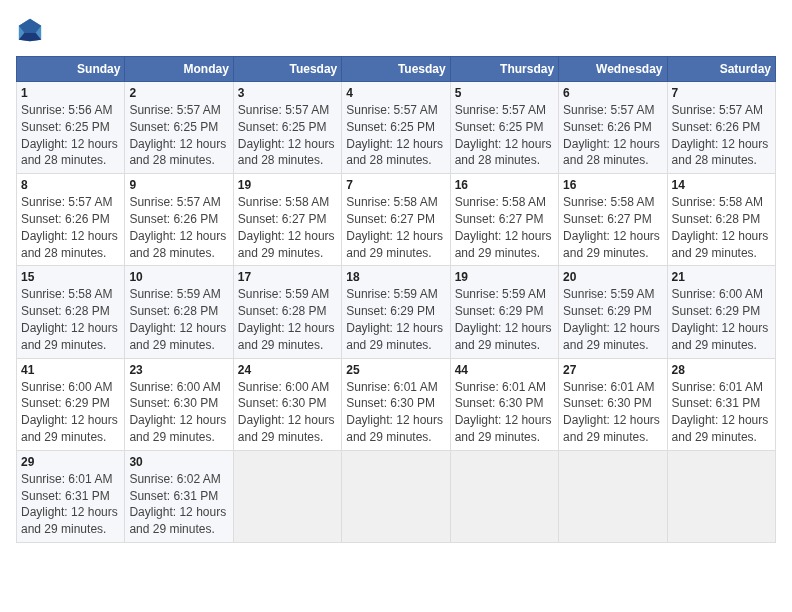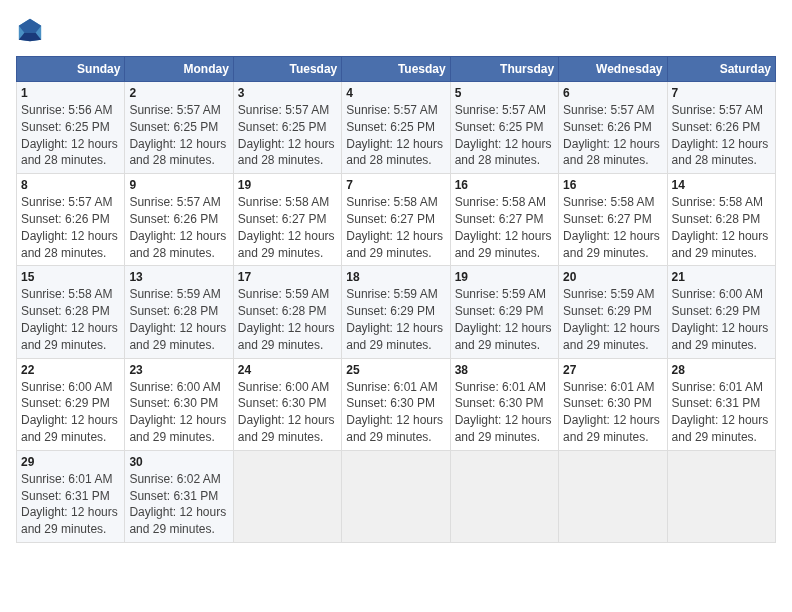--- a/index.html
+++ b/index.html
@@ -192,21 +192,21 @@
             <span class="day-number">14</span>
             <div class="day-info">Sunrise: 5:58 AM<br>Sunset: 6:28 PM<br>Daylight: 12 hours<br>and 29 minutes.</div>
           </td>
         </tr>
         <tr>
           <td>
             <span class="day-number">15</span>
             <div class="day-info">Sunrise: 5:58 AM<br>Sunset: 6:28 PM<br>Daylight: 12 hours<br>and 29 minutes.</div>
           </td>
           <td>
-            <span class="day-number">13</span>
+            <span class="day-number">10</span>
             <div class="day-info">Sunrise: 5:59 AM<br>Sunset: 6:28 PM<br>Daylight: 12 hours<br>and 29 minutes.</div>
           </td>
           <td>
             <span class="day-number">17</span>
             <div class="day-info">Sunrise: 5:59 AM<br>Sunset: 6:28 PM<br>Daylight: 12 hours<br>and 29 minutes.</div>
           </td>
           <td>
             <span class="day-number">18</span>
             <div class="day-info">Sunrise: 5:59 AM<br>Sunset: 6:29 PM<br>Daylight: 12 hours<br>and 29 minutes.</div>
           </td>
@@ -218,37 +218,37 @@
             <span class="day-number">20</span>
             <div class="day-info">Sunrise: 5:59 AM<br>Sunset: 6:29 PM<br>Daylight: 12 hours<br>and 29 minutes.</div>
           </td>
           <td>
             <span class="day-number">21</span>
             <div class="day-info">Sunrise: 6:00 AM<br>Sunset: 6:29 PM<br>Daylight: 12 hours<br>and 29 minutes.</div>
           </td>
         </tr>
         <tr>
           <td>
-            <span class="day-number">22</span>
+            <span class="day-number">41</span>
             <div class="day-info">Sunrise: 6:00 AM<br>Sunset: 6:29 PM<br>Daylight: 12 hours<br>and 29 minutes.</div>
           </td>
           <td>
             <span class="day-number">23</span>
             <div class="day-info">Sunrise: 6:00 AM<br>Sunset: 6:30 PM<br>Daylight: 12 hours<br>and 29 minutes.</div>
           </td>
           <td>
             <span class="day-number">24</span>
             <div class="day-info">Sunrise: 6:00 AM<br>Sunset: 6:30 PM<br>Daylight: 12 hours<br>and 29 minutes.</div>
           </td>
           <td>
             <span class="day-number">25</span>
             <div class="day-info">Sunrise: 6:01 AM<br>Sunset: 6:30 PM<br>Daylight: 12 hours<br>and 29 minutes.</div>
           </td>
           <td>
-            <span class="day-number">38</span>
+            <span class="day-number">44</span>
             <div class="day-info">Sunrise: 6:01 AM<br>Sunset: 6:30 PM<br>Daylight: 12 hours<br>and 29 minutes.</div>
           </td>
           <td>
             <span class="day-number">27</span>
             <div class="day-info">Sunrise: 6:01 AM<br>Sunset: 6:30 PM<br>Daylight: 12 hours<br>and 29 minutes.</div>
           </td>
           <td>
             <span class="day-number">28</span>
             <div class="day-info">Sunrise: 6:01 AM<br>Sunset: 6:31 PM<br>Daylight: 12 hours<br>and 29 minutes.</div>
           </td>

